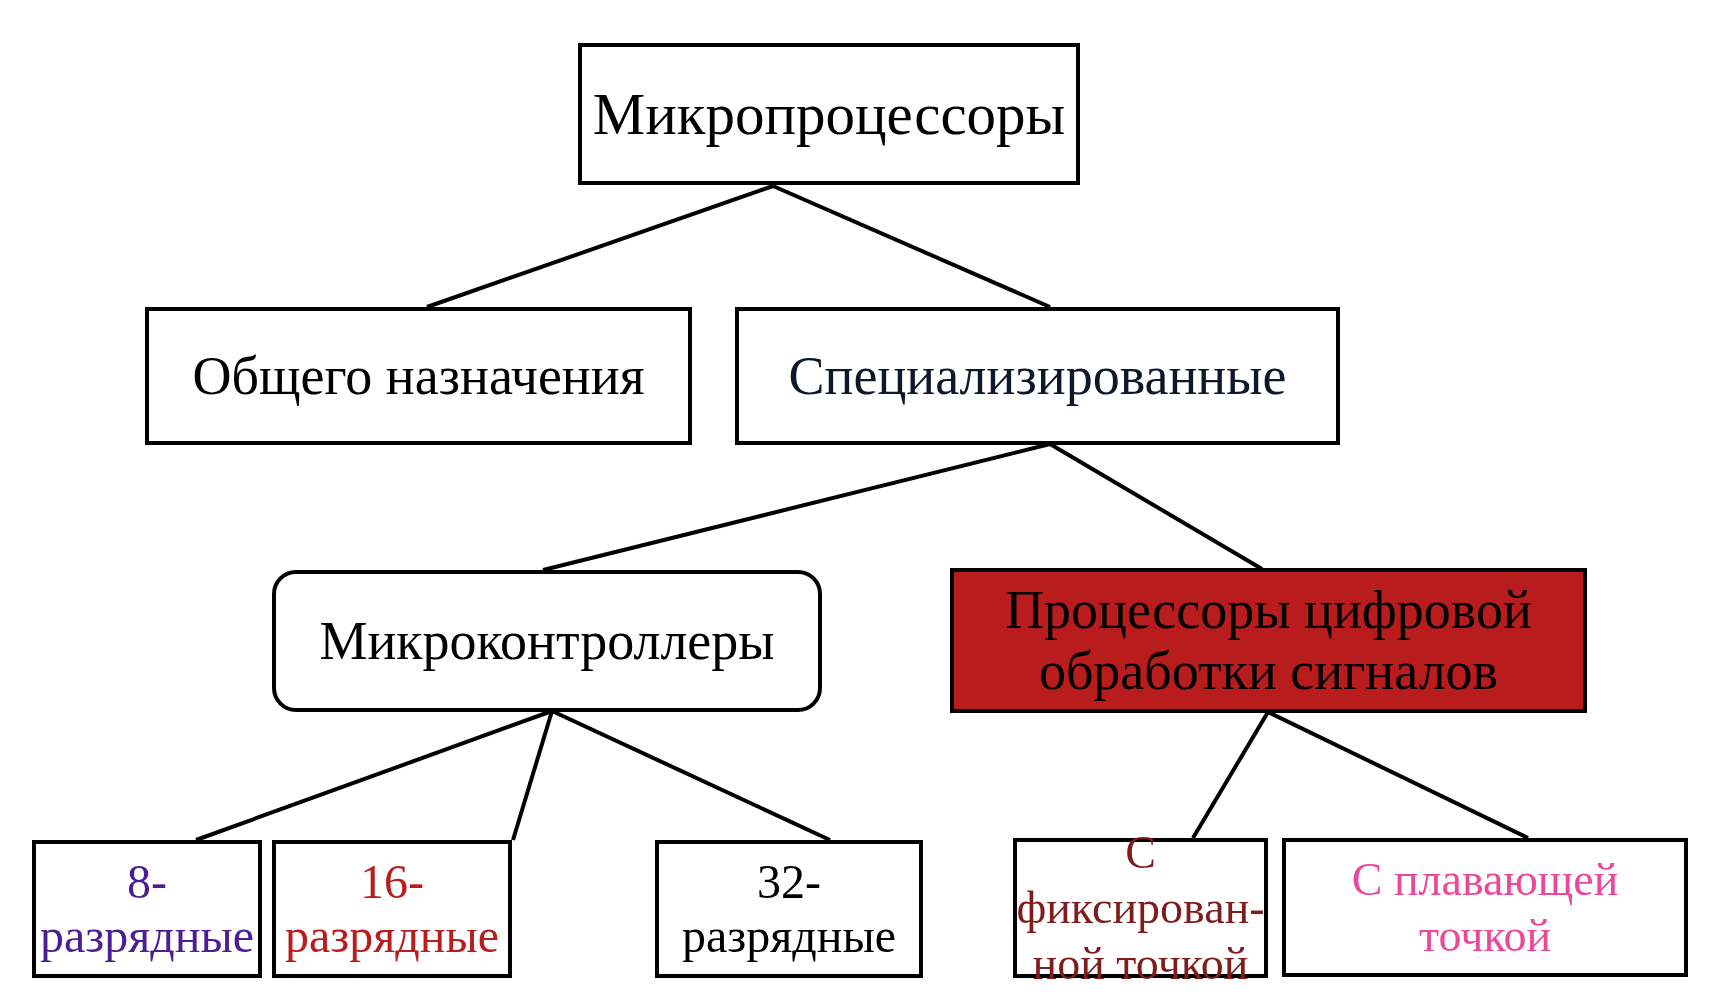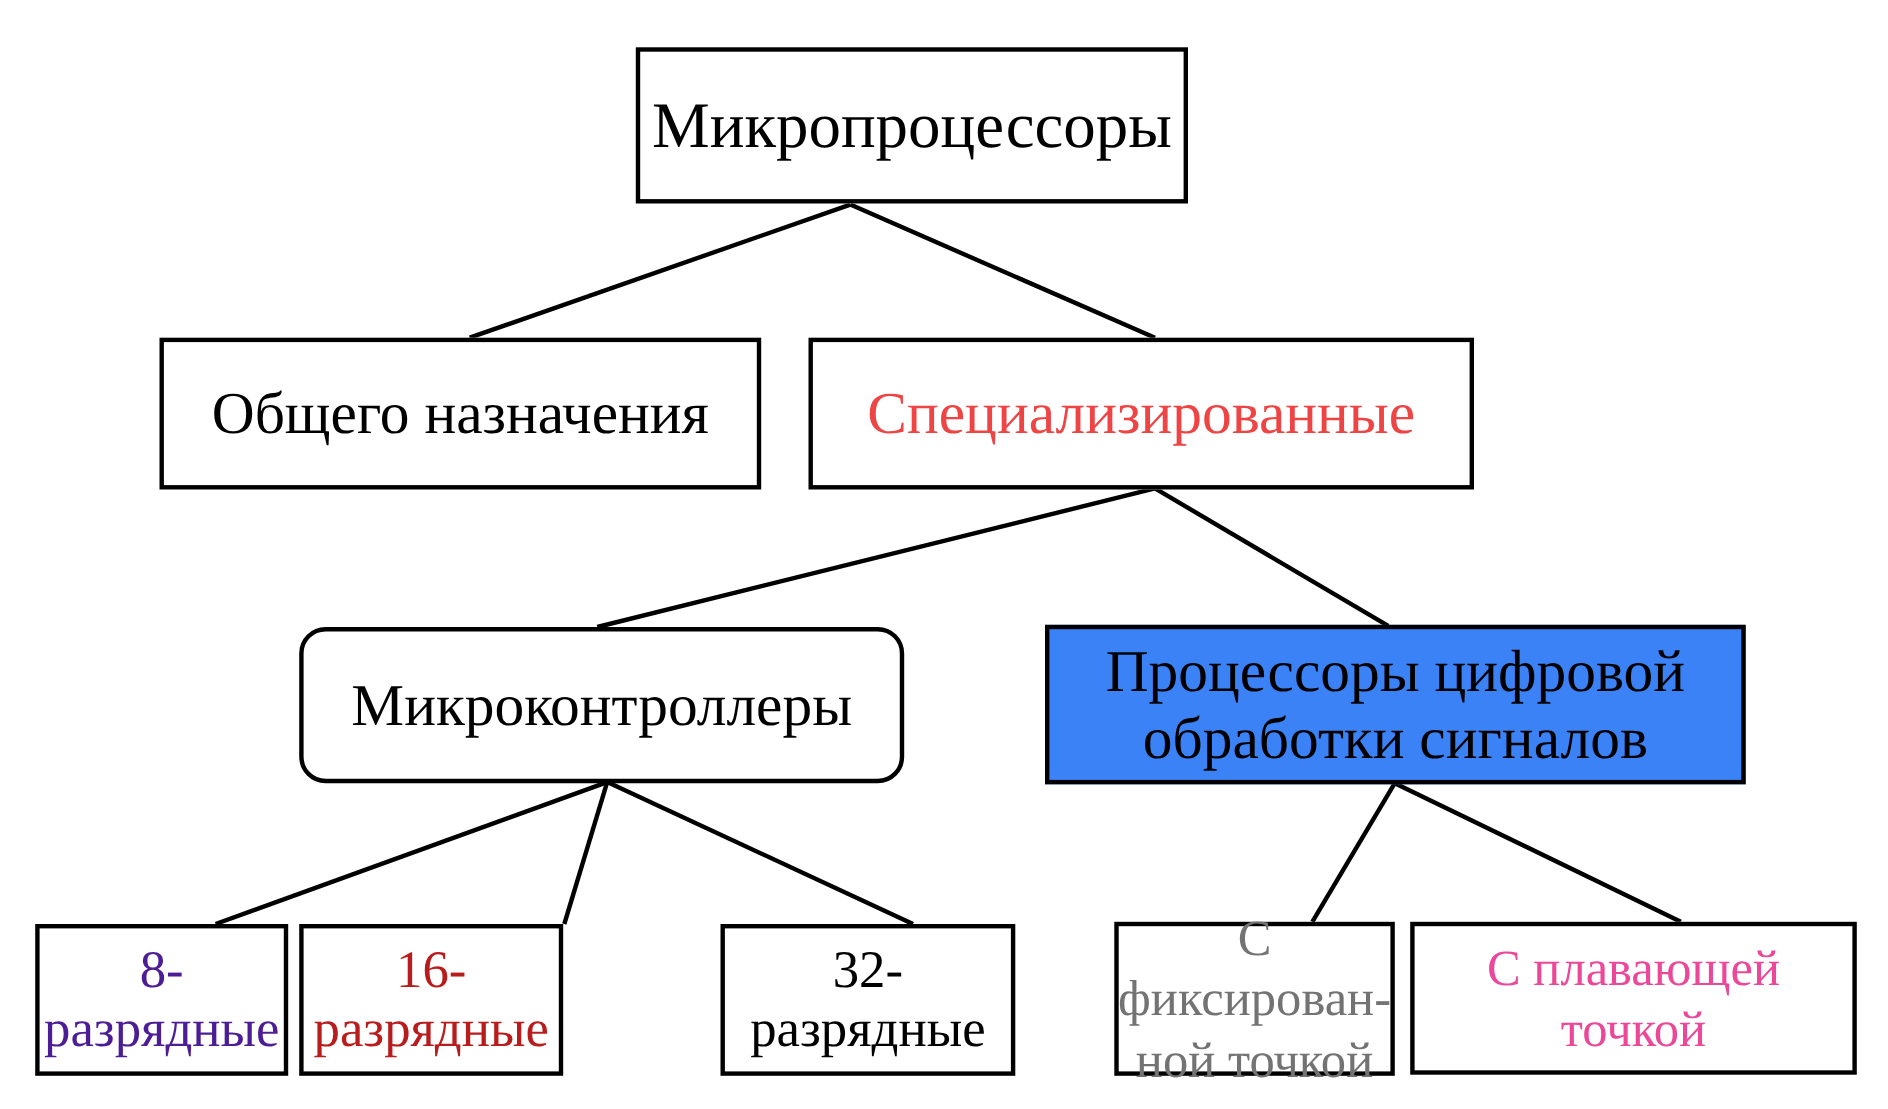--- a/index.html
+++ b/index.html
@@ -59,26 +59,26 @@
         <line x1="552" y1="711" x2="513" y2="840"></line>
         <line x1="552" y1="711" x2="830" y2="840"></line>
         <line x1="1268" y1="712" x2="1193" y2="838"></line>
         <line x1="1268" y1="712" x2="1528" y2="838"></line>
       </g>
   </svg>
 
   <div id="node-layer">
       <div class="node lvl0" style="left: 578px; top: 43px; width: 502px; height: 142px; border-color: rgb(0, 0, 0); background: rgb(255, 255, 255); color: rgb(0, 0, 0);"><span>Микропроцессоры</span></div>
       <div class="node lvl1" style="left: 145px; top: 307px; width: 547px; height: 138px; border-color: rgb(0, 0, 0); background: rgb(255, 255, 255); color: rgb(0, 0, 0);"><span>Общего назначения</span></div>
-      <div class="node lvl1" style="left: 735px; top: 307px; width: 605px; height: 138px; border-color: rgb(0, 0, 0); background: rgb(255, 255, 255); color: #ef4444;"><span>Специализированные</span></div>
+      <div class="node lvl1" style="left: 735px; top: 307px; width: 605px; height: 138px; border-color: rgb(0, 0, 0); background: rgb(255, 255, 255); color: #0f172a;"><span>Специализированные</span></div>
       <div class="node lvl2" style="left: 272px; top: 570px; width: 550px; height: 142px; border-color: rgb(0, 0, 0); background: rgb(255, 255, 255); color: rgb(0, 0, 0); border-radius: 24px;"><span>Микроконтроллеры</span></div>
-      <div class="node lvl2 two-line" style="left: 950px; top: 568px; width: 637px; height: 145px; border-color: rgb(0, 0, 0); background: #3b82f6; color: rgb(0, 0, 0);"><span>Процессоры цифровой
+      <div class="node lvl2 two-line" style="left: 950px; top: 568px; width: 637px; height: 145px; border-color: rgb(0, 0, 0); background: #b91c1c; color: rgb(0, 0, 0);"><span>Процессоры цифровой
 обработки сигналов</span></div>
       <div class="node lvl3" style="left: 32px; top: 840px; width: 230px; height: 138px; border-color: rgb(0, 0, 0); background: rgb(255, 255, 255); color: #4c1d95; text-align: center;"><span>8-разрядные</span></div>
       <div class="node lvl3" style="left: 272px; top: 840px; width: 240px; height: 138px; border-color: rgb(0, 0, 0); background: rgb(255, 255, 255); color: #b91c1c;"><span>16-разрядные</span></div>
       <div class="node lvl3" style="left: 655px; top: 840px; width: 268px; height: 138px; border-color: rgb(0, 0, 0); background: rgb(255, 255, 255); color: rgb(0, 0, 0);"><span>32-разрядные</span></div>
-      <div class="node lvl3 two-line" style="left: 1013px; top: 838px; width: 255px; height: 140px; border-color: rgb(0, 0, 0); background: rgb(255, 255, 255); color: #737373;"><span>С фиксирован-
+      <div class="node lvl3 two-line" style="left: 1013px; top: 838px; width: 255px; height: 140px; border-color: rgb(0, 0, 0); background: rgb(255, 255, 255); color: #7f1d1d;"><span>С фиксирован-
 ной точкой</span></div>
       <div class="node lvl3 two-line" style="left: 1282px; top: 838px; width: 406px; height: 139px; border-color: rgb(0, 0, 0); background: rgb(255, 255, 255); color: #ec4899;"><span>С плавающей
 точкой</span></div>
     </div>
 
 </div>
 
 </body></html>

